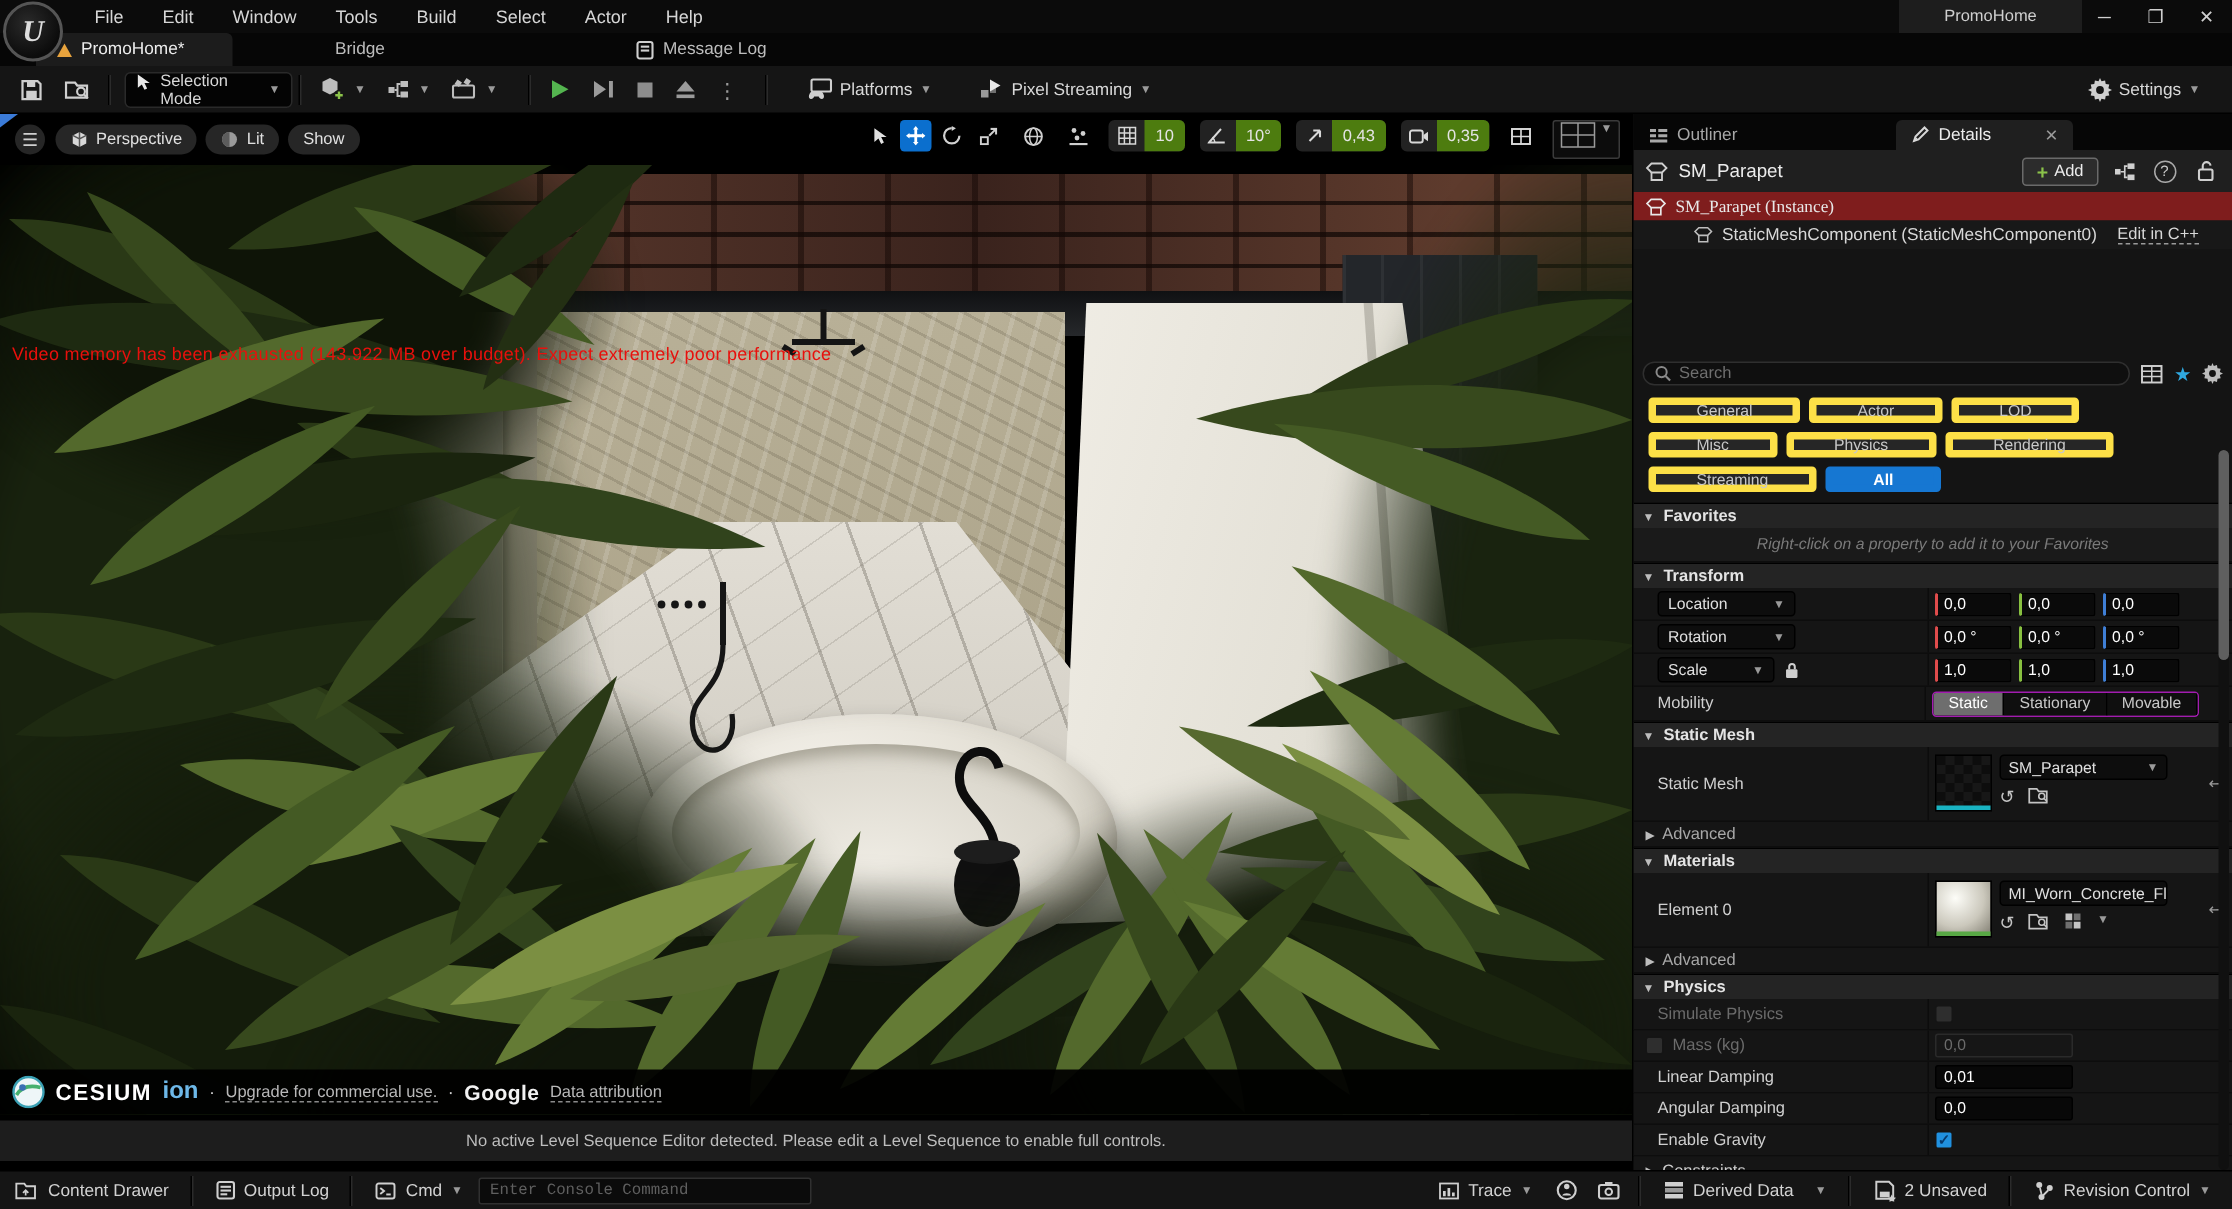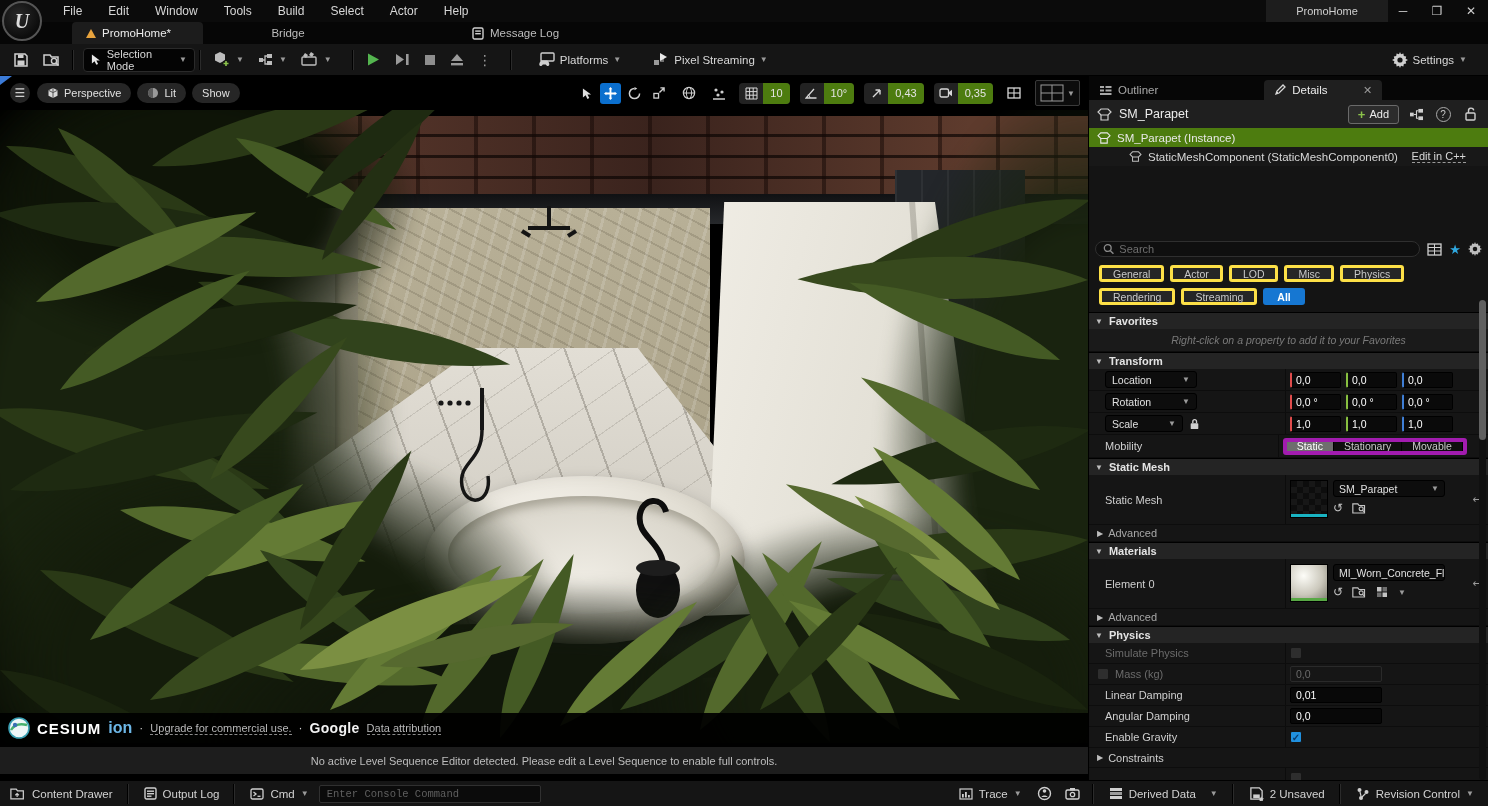--- a/index.html
+++ b/index.html
@@ -1,38 +1,38 @@
 <!DOCTYPE html>
 <html><head>
 <meta charset="utf-8">
 <style>
   * { margin:0; padding:0; box-sizing:border-box; }
   html,body { width:1488px; height:806px; overflow:hidden; background:#000;
     font-family:"Liberation Sans", sans-serif; color:#cfcfcf; -webkit-font-smoothing:antialiased; }
   .abs { position:absolute; }
-  .row { display:flex; align-items:center; }
+  .row { display:flex; }
   .app { position:relative; width:1488px; height:806px; background:#0a0a0a; }
 
   
   .titlebar { position:absolute; left:0; top:0; width:1488px; height:22px; background:#0b0b0b; display:flex; align-items:center; }
   .ue-logo { position:absolute; left:2px; top:1px; width:40px; height:40px; border-radius:50%;
     background:radial-gradient(circle at 40% 35%, #2a2a2a, #0c0c0c 70%); border:2px solid #555;
     display:flex; align-items:center; justify-content:center; z-index:30;
     font-family:"Liberation Serif", serif; font-size:20px; font-style:italic; font-weight:bold; color:#ddd; }
   .menu { display:flex; margin-left:50px; }
   .menu span { padding:16px 13px; font-size:12px; color:#d6d6d6; }
   .win-title { position:absolute; left:1266px; top:0; width:122px; height:22px; background:#1d1d1d;
     display:flex; align-items:center; justify-content:center; font-size:11px; color:#cfcfcf; }
   .win-ctrls { position:absolute; right:0; top:0; height:22px; display:flex; }
   .win-ctrls .wc { width:34px; height:22px; display:flex; align-items:center; justify-content:center; color:#cfcfcf; font-size:12px; }
 
   
   .tabrow { position:absolute; left:0; top:22px; width:1488px; height:22px; background:#060606; display:flex; }
   .tab { height:22px; display:flex; align-items:center; gap:6px; font-size:11.5px; color:#bdbdbd; padding:0 14px; }
-  .tab.active { background:#1c1c1c; color:#ececec; border-radius:4px 4px 0 0; margin-left:72px; width:131px; }
+  .tab.active { background:#1c1c1c; color:#ececec; border-radius:4px 4px 0 0; margin-left:24px; width:131px; }
   .tri-orange { width:0; height:0; border-left:5px solid transparent; border-right:5px solid transparent; border-bottom:9px solid #e8a33d; }
 
   
   .toolbar { position:absolute; left:0; top:44px; width:1488px; height:32px; background:#151515; border-bottom:1px solid #000; display:flex; align-items:center; }
   .tbtn { height:24px; display:flex; align-items:center; gap:5px; padding:0 7px; font-size:11.5px; color:#d8d8d8; }
   .vsep { width:1px; height:20px; background:#2b2b2b; margin:0 5px; box-shadow:-1px 0 0 #000; }
   .dark-dd { background:#040404; border:1px solid #2a2a2a; border-radius:4px; height:24px; }
   .chev { font-size:8px; color:#9a9a9a; }
   svg.ic { display:block; }
 
@@ -108,42 +108,42 @@
   .dtabs { height:24px; background:#060606; display:flex; align-items:flex-end; }
   .dtab { height:20px; display:flex; align-items:center; gap:6px; padding:0 10px; font-size:11.5px; color:#a8a8a8; }
   .dtab.active { background:#1f1f1f; border-radius:4px 4px 0 0; color:#ececec; width:118px; margin-left:2px; }
   .dheader { height:28px; background:#1f1f1f; display:flex; align-items:center; padding:0 8px; gap:7px; }
   .dheader .title { font-size:12.5px; color:#ececec; flex:1; }
   .addbtn { height:19px; display:flex; align-items:center; gap:4px; background:#2c2c2c; border:1px solid #6a6a6a; border-radius:3px; padding:0 9px; font-size:11px; color:#ececec; }
   .plus { color:#8bc24a; font-weight:bold; font-size:13px; }
   .hbtn { width:20px; height:19px; display:flex; align-items:center; justify-content:center; color:#c8c8c8; font-size:11px; }
   .qmark { width:15px; height:15px; border:1px solid #aaa; border-radius:50%; font-size:10px; display:flex; align-items:center; justify-content:center; }
   .trow { height:19px; display:flex; align-items:center; gap:6px; font-size:11.5px; color:#e8e8e8; padding:0 8px; }
-  .trow.sel { background:#4d7c0f; }
+  .trow.sel { background:#7f1d1d;font-family:Liberation Serif, serif; }
   .trow.child { padding-left:40px; color:#d8d8d8; background:#181818; }
   .editcpp { margin-left:auto; font-size:11px; color:#d8d8d8; border-bottom:1px dashed #9a9a9a; margin-right:14px; }
   .dgap { height:71px; background:#141414; }
   .searchrow { height:24px; display:flex; align-items:center; padding:0 6px; gap:7px; }
   .searchbox { flex:1; height:16px; background:#0f0f0f; border:1px solid #2f2f2f; border-radius:10px; display:flex; align-items:center; padding:0 7px; gap:5px; }
   .searchbox input { background:transparent; border:none; outline:none; color:#bbb; font-size:11px; width:100%; font-family:"Liberation Sans", sans-serif; }
   .searchbox input::placeholder { color:#6f6f6f; }
   .star { color:#2fa8e0; font-size:13px; }
   .chips { display:flex; flex-wrap:wrap; gap:6px; padding:4px 10px 7px 10px; }
-  .chip { height:17px; display:flex; align-items:center; padding:0 11px; background:#262626; border:3px solid #fde047; border-radius:3px; font-size:10.5px; color:#c8c8c8; }
+  .chip { height:17px; display:flex; align-items:center; padding:0 27px; background:#262626; border:5px solid #fde047; border-radius:3px; font-size:10.5px; color:#c8c8c8; }
   .chip.on { background:#1677d2; border-color:#1677d2; color:#fff; font-weight:bold; }
   .cat { height:17px; background:#242424; display:flex; align-items:center; gap:6px; padding:0 6px; font-size:11px; font-weight:bold; color:#e4e4e4; border-top:1px solid #000; }
   .arr { font-size:8px; color:#bdbdbd; }
   .prow { display:flex; align-items:center; background:#151515; border-bottom:1px solid #0d0d0d; height:21px; }
   .plabel { width:196px; padding-left:16px; font-size:11px; color:#cfcfcf; display:flex; align-items:center; gap:6px; }
   .pvalue { flex:1; display:flex; align-items:center; gap:5px; border-left:1px solid #0c0c0c; height:100%; padding-left:4px; }
   .dim { color:#6b6b6b !important; }
   .combo-sm { width:92px; height:17px; background:#0d0d0d; border:1px solid #000; border-radius:3px; display:flex; align-items:center; justify-content:space-between; padding:0 6px; font-size:10.5px; color:#e0e0e0; }
   .axis { width:51px; height:16px; background:#0a0a0a; border:1px solid #000; display:flex; align-items:center; font-size:10.5px; color:#fff; padding-left:4px; border-radius:2px; }
   .ax { border-left:2px solid; border-radius:2px; }
-  .seg { display:flex; height:17px; border:4px solid #a21caf; border-radius:3px; overflow:hidden; }
+  .seg { display:flex; height:17px; border:1px solid #a21caf; border-radius:3px; overflow:hidden; }
   .seg div { padding:0 10px; display:flex; align-items:center; font-size:10.5px; color:#c8c8c8; background:#0f0f0f; border-right:1px solid #000; }
   .seg div.on { background:#6e6e6e; color:#fff; }
   .thumb { width:38px; height:38px; background:#111;
     background-image:repeating-conic-gradient(#171717 0 25%, #0d0d0d 0 50%); background-size:12px 12px;
     border:1px solid #000; position:relative; }
   .thumb .ubar { position:absolute; left:0; bottom:0; width:100%; height:3px; }
   .sphere { background:radial-gradient(circle at 35% 30%, #fdfdf8, #cbc8bc 55%, #8f8c80 90%), #111; }
   .assetbox { width:112px; height:17px; background:#0d0d0d; border:1px solid #000; border-radius:3px; display:flex; align-items:center; justify-content:space-between; padding:0 5px; font-size:10.5px; color:#e0e0e0; overflow:hidden; white-space:nowrap; }
   .miniic { color:#c4c4c4; font-size:12px; }
   .inputbox { width:92px; height:16px; background:#080808; border:1px solid #000; border-radius:2px; display:flex; align-items:center; padding-left:5px; font-size:10.5px; color:#fff; }
@@ -522,20 +522,21 @@
           <use href="#lf" transform="translate(1088,600) scale(-2.0,2.0) rotate(-20)" fill="#1a240e"></use>
 
           <use href="#lf" transform="translate(900,620) scale(-1.7,1.7) rotate(-50)" fill="#53692c"></use>
           <use href="#lf" transform="translate(960,590) scale(-1.5,1.5) rotate(-28)" fill="#647b35"></use>
           <use href="#lf" transform="translate(830,632) scale(-1.6,1.6) rotate(-60)" fill="#37491d"></use>
           <use href="#lf" transform="translate(1000,500) scale(-1.4,1.4) rotate(-36)" fill="#7b8f42"></use>
           <use href="#lf" transform="translate(940,450) scale(-1.3,1.3) rotate(-24)" fill="#56692f"></use>
           <use href="#lf" transform="translate(760,600) rotate(-44) scale(1.5)" fill="#2a3916"></use>
         </svg>
 
+        <div class="warn">Video memory has been exhausted (143.922 MB over budget). Expect extremely poor performance</div>
 
         <div class="cesium-strip">
           <svg class="ic" width="22" height="22" viewBox="0 0 22 22">
               <circle cx="11" cy="11" r="10" fill="#eef6f8" stroke="#3aa0b4" stroke-width="1.6"></circle>
               <path d="M3 13c3-5 8-7 16-5" stroke="#46b06e" stroke-width="2.4" fill="none"></path>
               <circle cx="7" cy="8" r="2.2" fill="#3a6fb4"></circle>
             </svg>
           <span class="cesium-word">CESIUM</span>
           <span class="cesium-ion">ion</span>
           <span class="dotsep">·</span>

